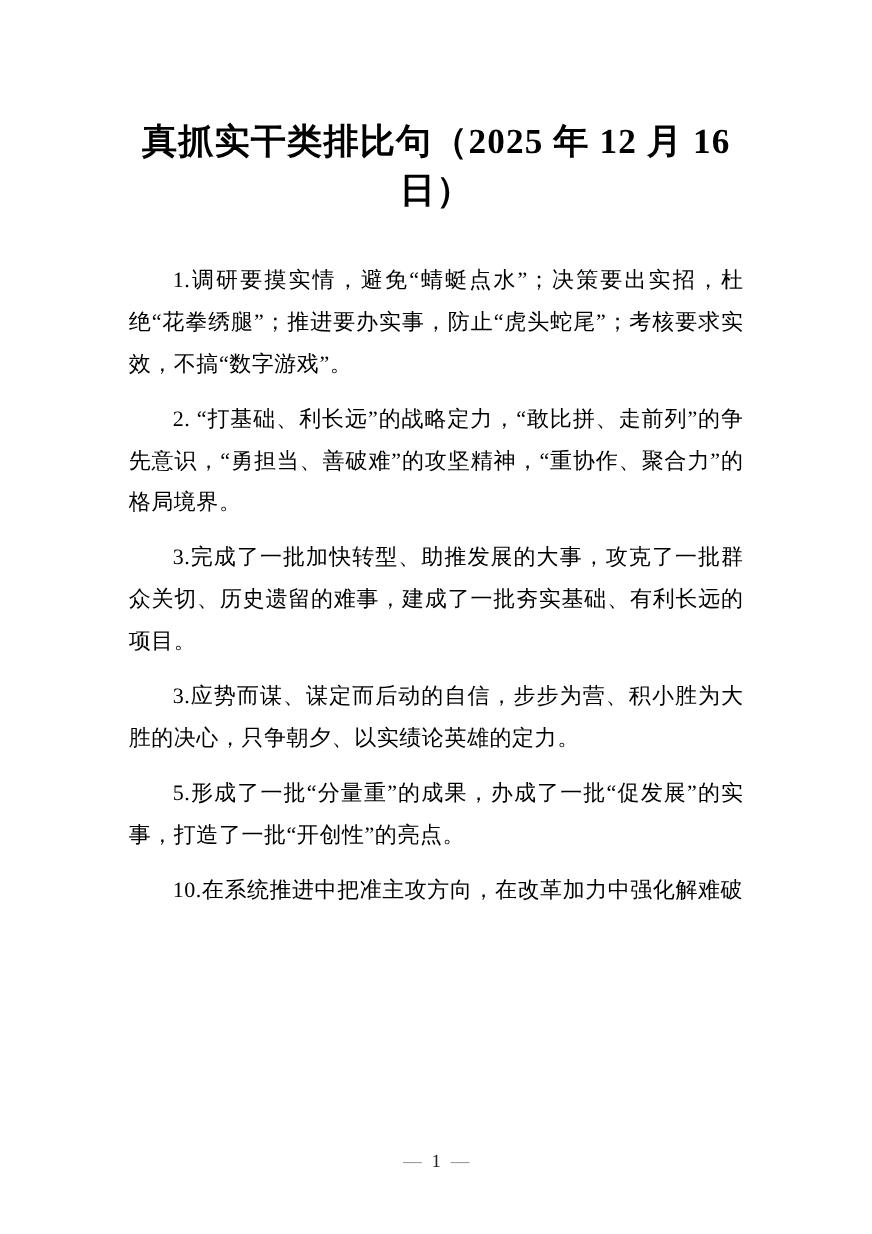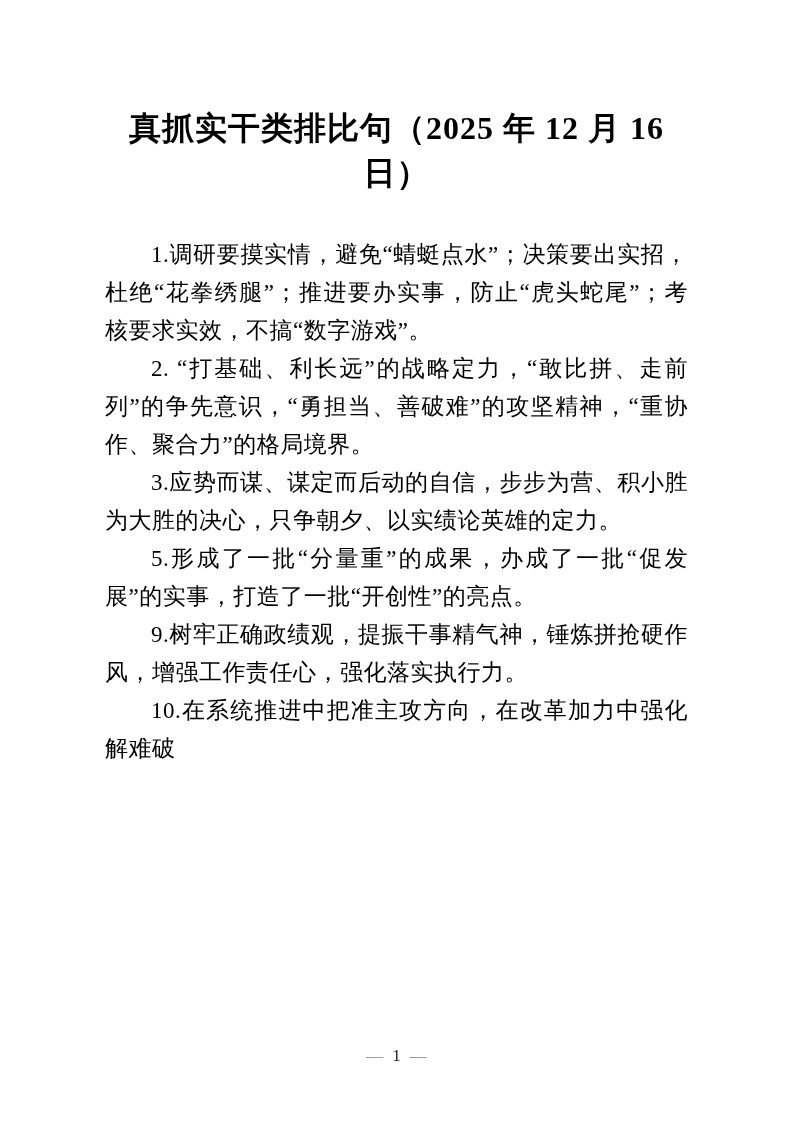--- a/index.html
+++ b/index.html
@@ -26,22 +26,22 @@
     margin: 0 0 40px 0;
     font-size: 32px;
     font-weight: 700;
     line-height: 45px;
     text-align: center;
     color: #000000;
     letter-spacing: 1px;
     font-family: "Liberation Serif", "DejaVu Serif", serif;
   }
   .para {
-    margin: 0;
-    font-size: 23px;
+    margin: 12px;
+    font-size: 20px;
     line-height: 38px;
     color: #000000;
     text-align: justify;
     text-indent: 2em;
     letter-spacing: 0.5px;
     word-break: break-all;
   }
   .footer {
     position: absolute;
     left: 0;
@@ -63,22 +63,22 @@
 </style>
 </head>
 <body>
 
 <div class="page">
 
   <h1 class="title">真抓实干类排比句（2025 年 12 月 16 日）</h1>
 
   <p class="para">1.调研要摸实情，避免“蜻蜓点水”；决策要出实招，杜绝“花拳绣腿”；推进要办实事，防止“虎头蛇尾”；考核要求实效，不搞“数字游戏”。</p>
   <p class="para">2. “打基础、利长远”的战略定力，“敢比拼、走前列”的争先意识，“勇担当、善破难”的攻坚精神，“重协作、聚合力”的格局境界。</p>
+  <p class="para">3.完成了一批加快转型、助推发展的大事，攻克了一批群众关切、历史遗留的难事，建成了一批夯实基础、有利长远的项目。</p>
   <p class="para">3.应势而谋、谋定而后动的自信，步步为营、积小胜为大胜的决心，只争朝夕、以实绩论英雄的定力。</p>
   <p class="para">5.形成了一批“分量重”的成果，办成了一批“促发展”的实事，打造了一批“开创性”的亮点。</p>
-  <p class="para">9.树牢正确政绩观，提振干事精气神，锤炼拼抢硬作风，增强工作责任心，强化落实执行力。</p>
   <p class="para">10.在系统推进中把准主攻方向，在改革加力中强化解难破</p>
 
   <div class="footer">
     <span class="dash">—</span><span class="num">1</span><span class="dash">—</span>
   </div>
 
 </div>
 
 </body></html>

